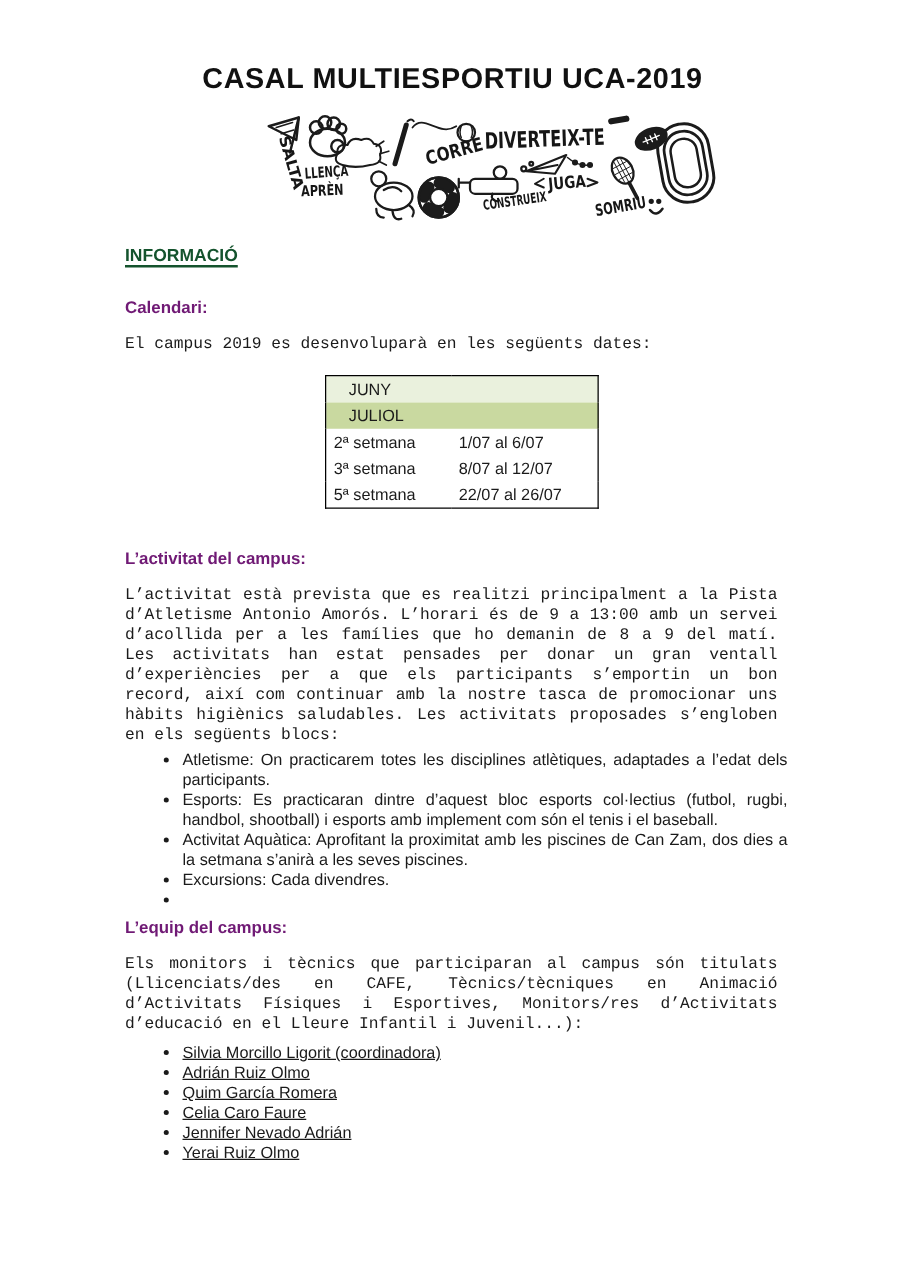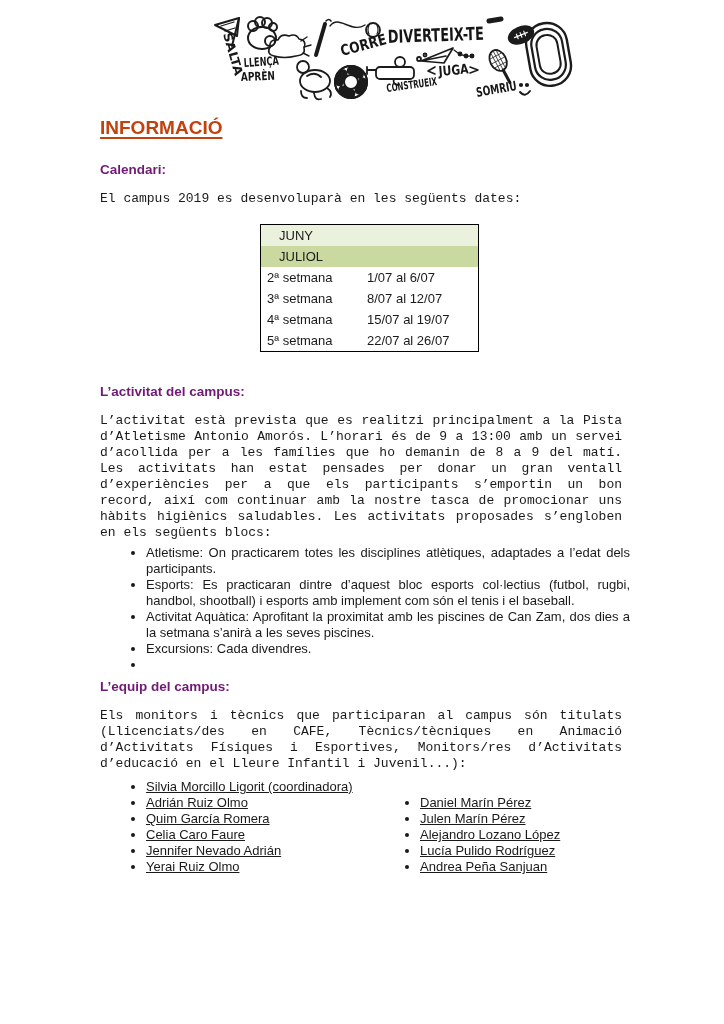--- a/index.html
+++ b/index.html
@@ -17,25 +17,25 @@
     text-align:center;
     font-size:23px;line-height:27px;
     font-weight:bold;letter-spacing:.5px;
     color:#111;
   }
   .doodle{margin:10px 0 0 208px;width:380px;height:98px;}
   .dw{font-family:"DejaVu Sans",sans-serif;font-weight:bold;fill:#161616;}
   .content{padding:0 94px 0 100px;}
   .info-heading{
     margin:8px 0 0 0;
-    font-size:19px;line-height:24px;font-weight:bold;
+    font-size:14px;line-height:24px;font-weight:bold;
     text-decoration:underline;
     text-decoration-thickness:2px;
     text-underline-offset:3px;
-    color:#c2410c;
+    color:#14532d;
   }
   .sub-heading{
     margin:0;font-size:13.5px;line-height:17px;font-weight:bold;color:#701a75;
   }
   .mt-cal{margin-top:21px;}
   .mt-act{margin-top:31px;}
   .mt-eq{margin-top:5px;}
   p{margin:13px 8px 0 0;font-family:Liberation Mono, monospace;}
   p.just{text-align:justify;}
   table.calendar{
@@ -60,20 +60,21 @@
   .names ul{margin:0;padding:0 0 0 46px;list-style-type:disc;}
   .names ul.left{width:254px;}
   .names ul.right{padding-left:20px;margin-top:16px;}
   .names li{line-height:16px;}
 </style>
 </head>
 <body>
 
 <div class="page">
 
+  <h1 class="title">CASAL MULTIESPORTIU UCA-2019</h1>
 
   <div class="doodle">
     <svg width="380" height="98" viewBox="0 0 380 98">
       <g stroke="#1b1b1b" stroke-width="2" fill="none" stroke-linecap="round" stroke-linejoin="round">
         <g>
           <path d="M31,8 L7,15 L29,26 Z"></path>
           <path d="M26,12 L13,16 M27,18 L17,21" stroke-width="1.3"></path>
           <path d="M31,8 L24,36"></path>
         </g>
         <g>
@@ -176,24 +177,20 @@
         </tr>
         <tr>
           <td class="week">2ª setmana</td>
           <td class="dates">1/07 al 6/07</td>
         </tr>
         <tr>
           <td class="week">3ª setmana</td>
           <td class="dates">8/07 al 12/07</td>
         </tr>
         <tr>
-          <td class="week">4ª setmana</td>
-          <td class="dates">15/07 al 19/07</td>
-        </tr>
-        <tr>
           <td class="week">5ª setmana</td>
           <td class="dates">22/07 al 26/07</td>
         </tr>
       </tbody>
     </table>
 
     <h3 class="sub-heading mt-act">L’activitat del campus:</h3>
 
     <p class="just">L’activitat està prevista que es realitzi principalment a la Pista d’Atletisme Antonio Amorós. L’horari és de 9 a 13:00 amb un servei d’acollida per a les famílies que ho demanin de 8 a 9 del matí. Les activitats han estat pensades per donar un gran ventall d’experiències per a que els participants s’emportin un bon record, així com continuar amb la nostre tasca de promocionar uns hàbits higiènics saludables. Les activitats proposades s’engloben en els següents blocs:</p>
 
@@ -211,23 +208,16 @@
 
     <div class="names">
       <ul class="left">
         <li>Silvia Morcillo Ligorit (coordinadora)</li>
         <li>Adrián Ruiz Olmo</li>
         <li>Quim García Romera</li>
         <li>Celia Caro Faure</li>
         <li>Jennifer Nevado Adrián</li>
         <li>Yerai Ruiz Olmo</li>
       </ul>
-      <ul class="right">
-        <li>Daniel Marín Pérez</li>
-        <li>Julen Marín Pérez</li>
-        <li>Alejandro Lozano López</li>
-        <li>Lucía Pulido Rodríguez</li>
-        <li>Andrea Peña Sanjuan</li>
-      </ul>
     </div>
 
   </div>
 </div>
 
 </body></html>

